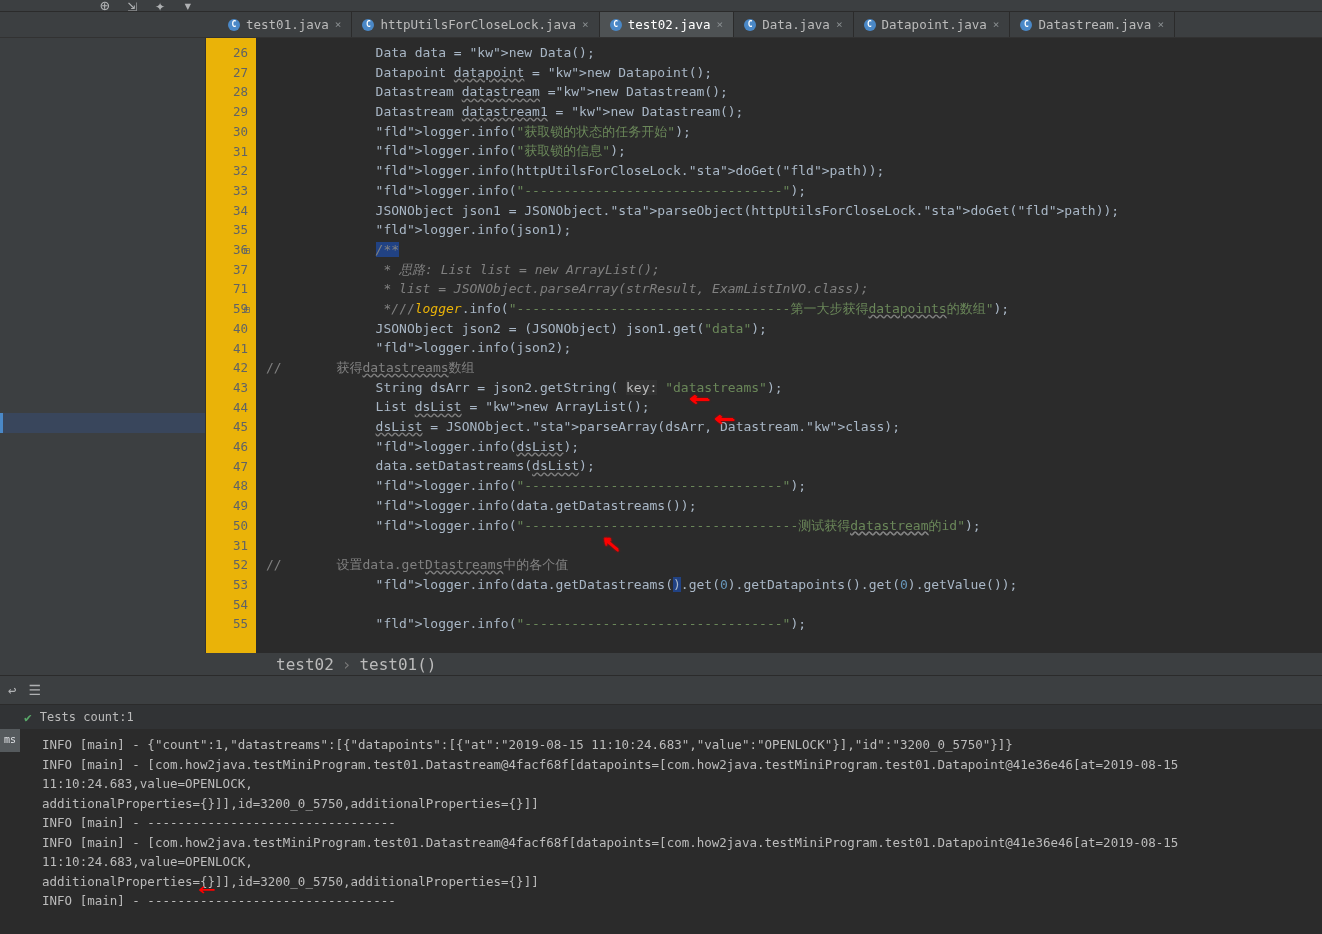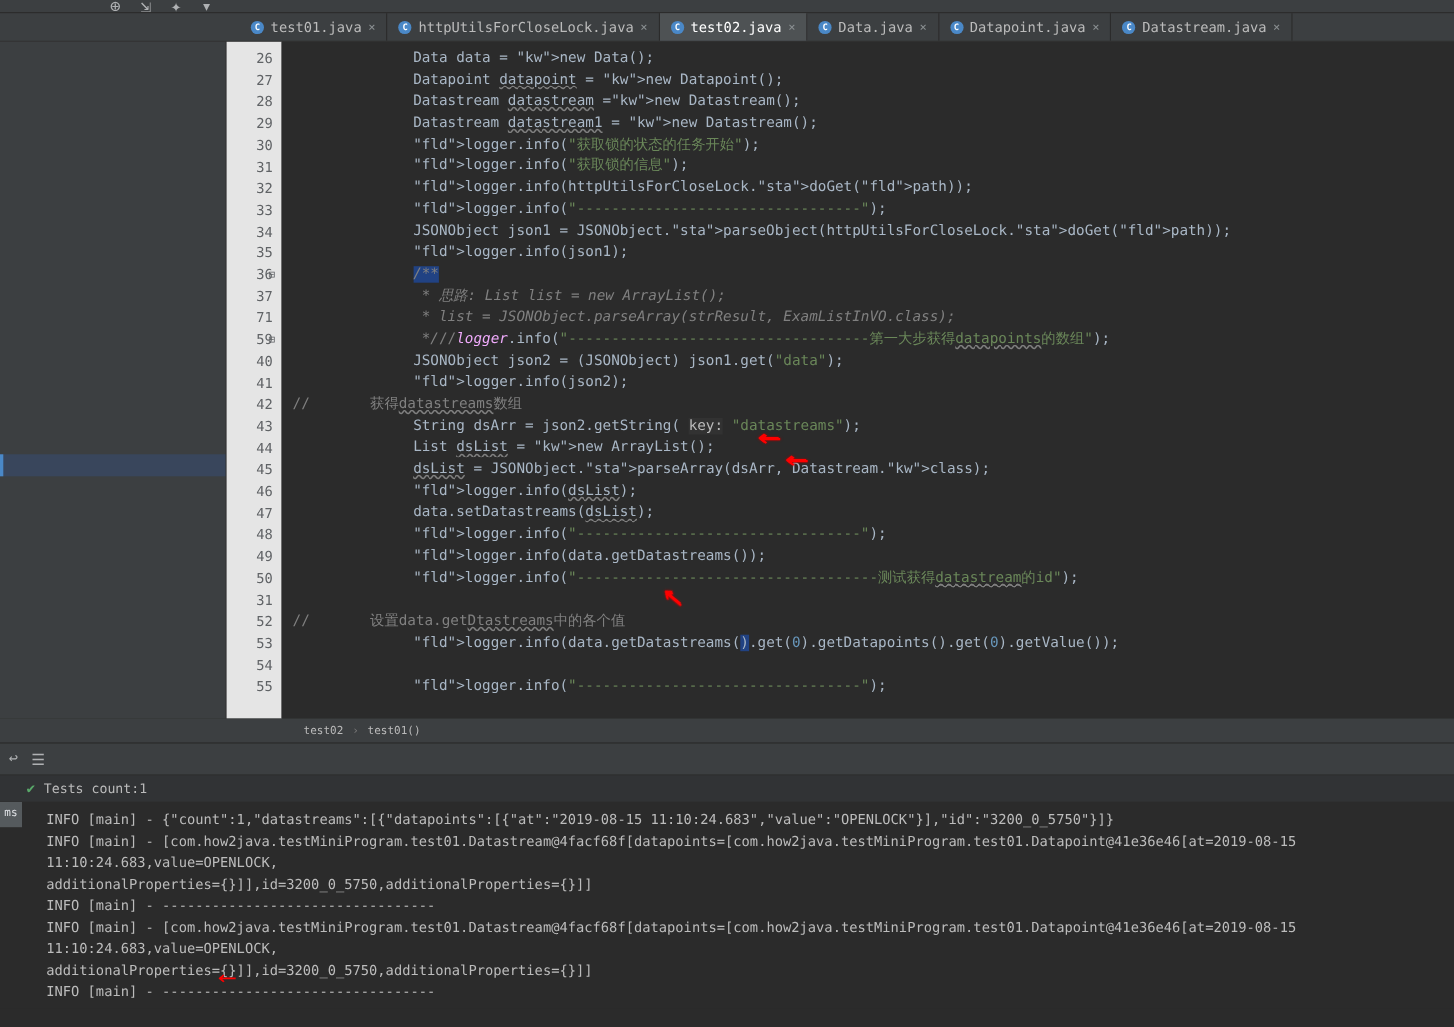--- a/index.html
+++ b/index.html
@@ -6,32 +6,32 @@
   body { font-family:"Consolas","Monaco",monospace; background:#2b2b2b; color:#a9b7c6; font-size:13px; overflow:hidden; width:1322px; height:934px; }
   .toolbar-top { height:12px; background:#3c3f41; border-bottom:1px solid #2b2b2b; display:flex; align-items:center; padding-left:100px; gap:18px; color:#afb1b3; font-size:16px; }
   .tabs { height:26px; background:#3c3f41; display:flex; align-items:stretch; padding-left:218px; border-bottom:1px solid #323232; }
   .tab { display:flex; align-items:center; gap:6px; padding:0 10px; color:#bbb; font-size:12.5px; border-right:1px solid #2b2b2b; cursor:pointer; }
   .tab.active { background:#4e5254; color:#fff; }
   .tab-ico { width:12px; height:12px; border-radius:50%; background:#4a88c7; display:inline-flex; align-items:center; justify-content:center; font-size:8px; color:#fff; font-weight:bold; }
   .tab-x { color:#8a8f91; font-size:11px; }
   .main { display:flex; height:615px; }
   .sidebar { width:206px; background:#3c3f41; border-right:1px solid #323232; position:relative; }
   .sidebar-sel { position:absolute; top:375px; height:20px; width:100%; background:#2f65ca33; border-left:3px solid #4a88c7; }
-  .gutter { width:50px; background:#e5e5e5; text-align:right; padding:5px 8px 0 0; color:#606366; font-size:12.5px; line-height:19.7px; position:relative; }
+  .gutter { width:50px; background:#eab308; text-align:right; padding:5px 8px 0 0; color:#606366; font-size:12.5px; line-height:19.7px; position:relative; }
   .gutter .fold { position:absolute; left:38px; color:#606366; font-size:10px; }
   .editor { flex:1; background:#2b2b2b; padding:5px 0 0 10px; font-size:13px; line-height:19.7px; white-space:pre; overflow:hidden; position:relative; }
   .editor .ln { height:19.7px; }
   .str { color:#6a8759; }
   .num { color:#6897bb; }
-  .fld { color:#f0abfc; font-style:italic; }
+  .fld { color:#eab308; font-style:italic; }
   .doc { color:#808080; font-style:italic; }
   .cmt { color:#808080; }
   .anno { color:#bbb; background:#323232; }
   .arrow { position:absolute; color:#ff0000; font-size:26px; transform:scaleX(1.3); text-shadow:1px 1px 0 #ff0000; filter:drop-shadow(0 0 1px #a00); }
-  .breadcrumb { height:22px; background:#3c3f41; padding-left:276px; font-size:10px; color:#bbb; display:flex; align-items:center; gap:8px; }
+  .breadcrumb { height:22px; background:#3c3f41; padding-left:276px; font-size:16px; color:#bbb; display:flex; align-items:center; gap:8px; }
   .breadcrumb span.sep { color:#777; }
   .sep-h { height:30px; background:#3c3f41; border-top:1px solid #2b2b2b; border-bottom:1px solid #2b2b2b; display:flex; align-items:center; gap:12px; padding-left:8px; color:#afb1b3; }
   .sep-h .ico { font-size:14px; }
   .status-bar { height:24px; background:#313335; display:flex; align-items:center; padding-left:24px; color:#bbb; font-size:12px; }
   .status-bar .chk { color:#59a869; margin-right:8px; font-size:13px; }
   .status-bar .dim { color:#22c55e;margin-top:36px; }
   .console { flex:1; background:#2b2b2b; padding:6px 10px 6px 42px; font-size:12.5px; line-height:19.5px; color:#bcbcbc; overflow:hidden; position:relative; }
   .console .left-strip { position:absolute; left:0; top:-1px; width:20px; background:#555a5d; color:#dfe1e5; font-size:10px; padding:2px 1px; text-align:center; }
   .console-arrow { position:absolute; color:#ff0000; font-size:22px; transform:scaleX(1.3); }
   .hiblock { background:#214283; }

